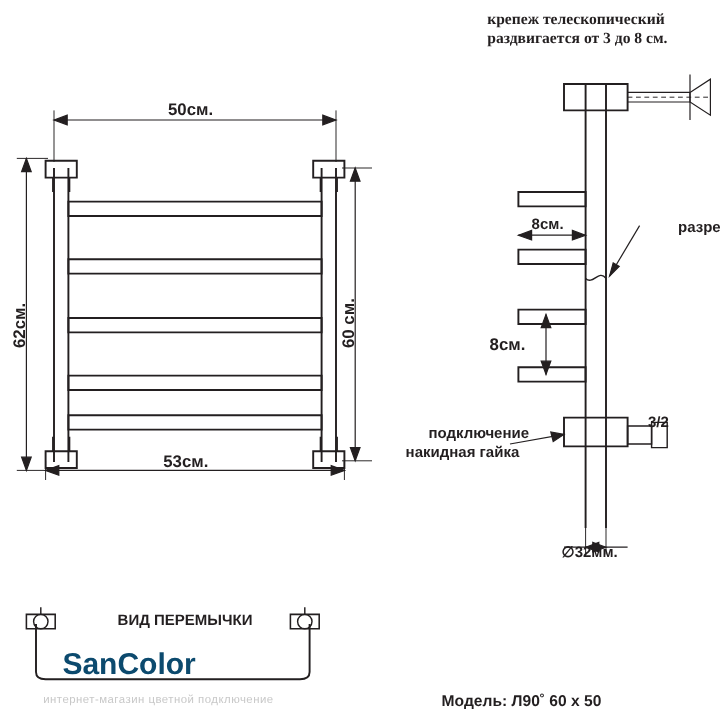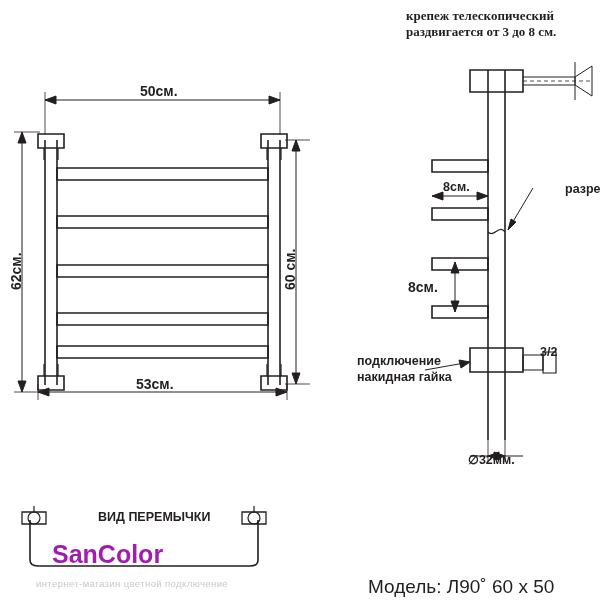--- a/index.html
+++ b/index.html
@@ -6,23 +6,23 @@
   body{width:600px;height:600px;position:relative;overflow:hidden;
        font-family:"Liberation Sans",sans-serif;color:#231f20;}
   .canvas{position:absolute;left:0;top:0;width:600px;height:600px;}
   svg{position:absolute;left:0;top:0;width:600px;height:600px;}
   .lbl{position:absolute;font-weight:bold;color:#231f20;white-space:nowrap;}
   .lbl.sm{font-size:13px;font-family:Liberation Serif, serif;}
   .lbl.md{font-size:12.5px;}
   .lbl.lg{font-size:14px;}
   .vert{transform:rotate(-90deg);transform-origin:left top;}
   .wm{position:absolute;}
-  .wm-text{position:absolute;font-size:25px;font-weight:bold;color:#a21caf;letter-spacing:0px;}
+  .wm-text{position:absolute;font-size:25px;font-weight:bold;color:#0c4a6e;letter-spacing:0px;}
   .wm-sub{position:absolute;font-size:9.5px;color:#c8c8c8;letter-spacing:0.4px;}
-  .model{position:absolute;font-size:19px;font-weight:normal;color:#231f20;}
+  .model{position:absolute;font-size:13px;font-weight:bold;color:#231f20;}
 </style>
 </head>
 <body>
 
 <div class="canvas">
 
   <svg viewBox="0 0 600 600">
     <g fill="none" stroke="#231f20" stroke-width="1.6">
 
       <path d="M45 140 L45 385"></path>
@@ -144,21 +144,21 @@
   <div class="lbl lg" style="left:136px;top:376px;">53см.</div>
   <div class="lbl lg vert" style="left:8px;top:290px;">62см.</div>
   <div class="lbl lg vert" style="left:282px;top:290px;">60 см.</div>
 
   <div class="lbl sm" style="left:406px;top:8px;">крепеж телескопический</div>
   <div class="lbl sm" style="left:406px;top:24px;text-align:center;">раздвигается от 3 до 8 см.</div>
   <div class="lbl md" style="left:443px;top:180px;">8см.</div>
   <div class="lbl md" style="left:565px;top:182px;">разрез</div>
   <div class="lbl lg" style="left:408px;top:279px;">8см.</div>
   <div class="lbl md" style="left:357px;top:354px;">подключение</div>
-  <div class="lbl md" style="left:357px;top:370px;">накидная гайка</div>
+  <div class="lbl md" style="left:338px;top:370px;">накидная гайка</div>
   <div class="lbl md" style="left:540px;top:345px;">3/2</div>
   <div class="lbl md" style="left:468px;top:452px;">∅32мм.</div>
 
   <div class="lbl md" style="left:98px;top:510px;">ВИД ПЕРЕМЫЧКИ</div>
 
   <div class="wm" style="left:108px;top:530px;">
     <svg width="120" height="40" viewBox="0 0 120 40" style="position:static;display:block;">
       <circle cx="14" cy="14" r="11" fill="#f6d34a" opacity="0.85"></circle>
       <circle cx="33" cy="24" r="10" fill="#8fc34d" opacity="0.85"></circle>
       <circle cx="53" cy="13" r="10" fill="#e8637a" opacity="0.8"></circle>

